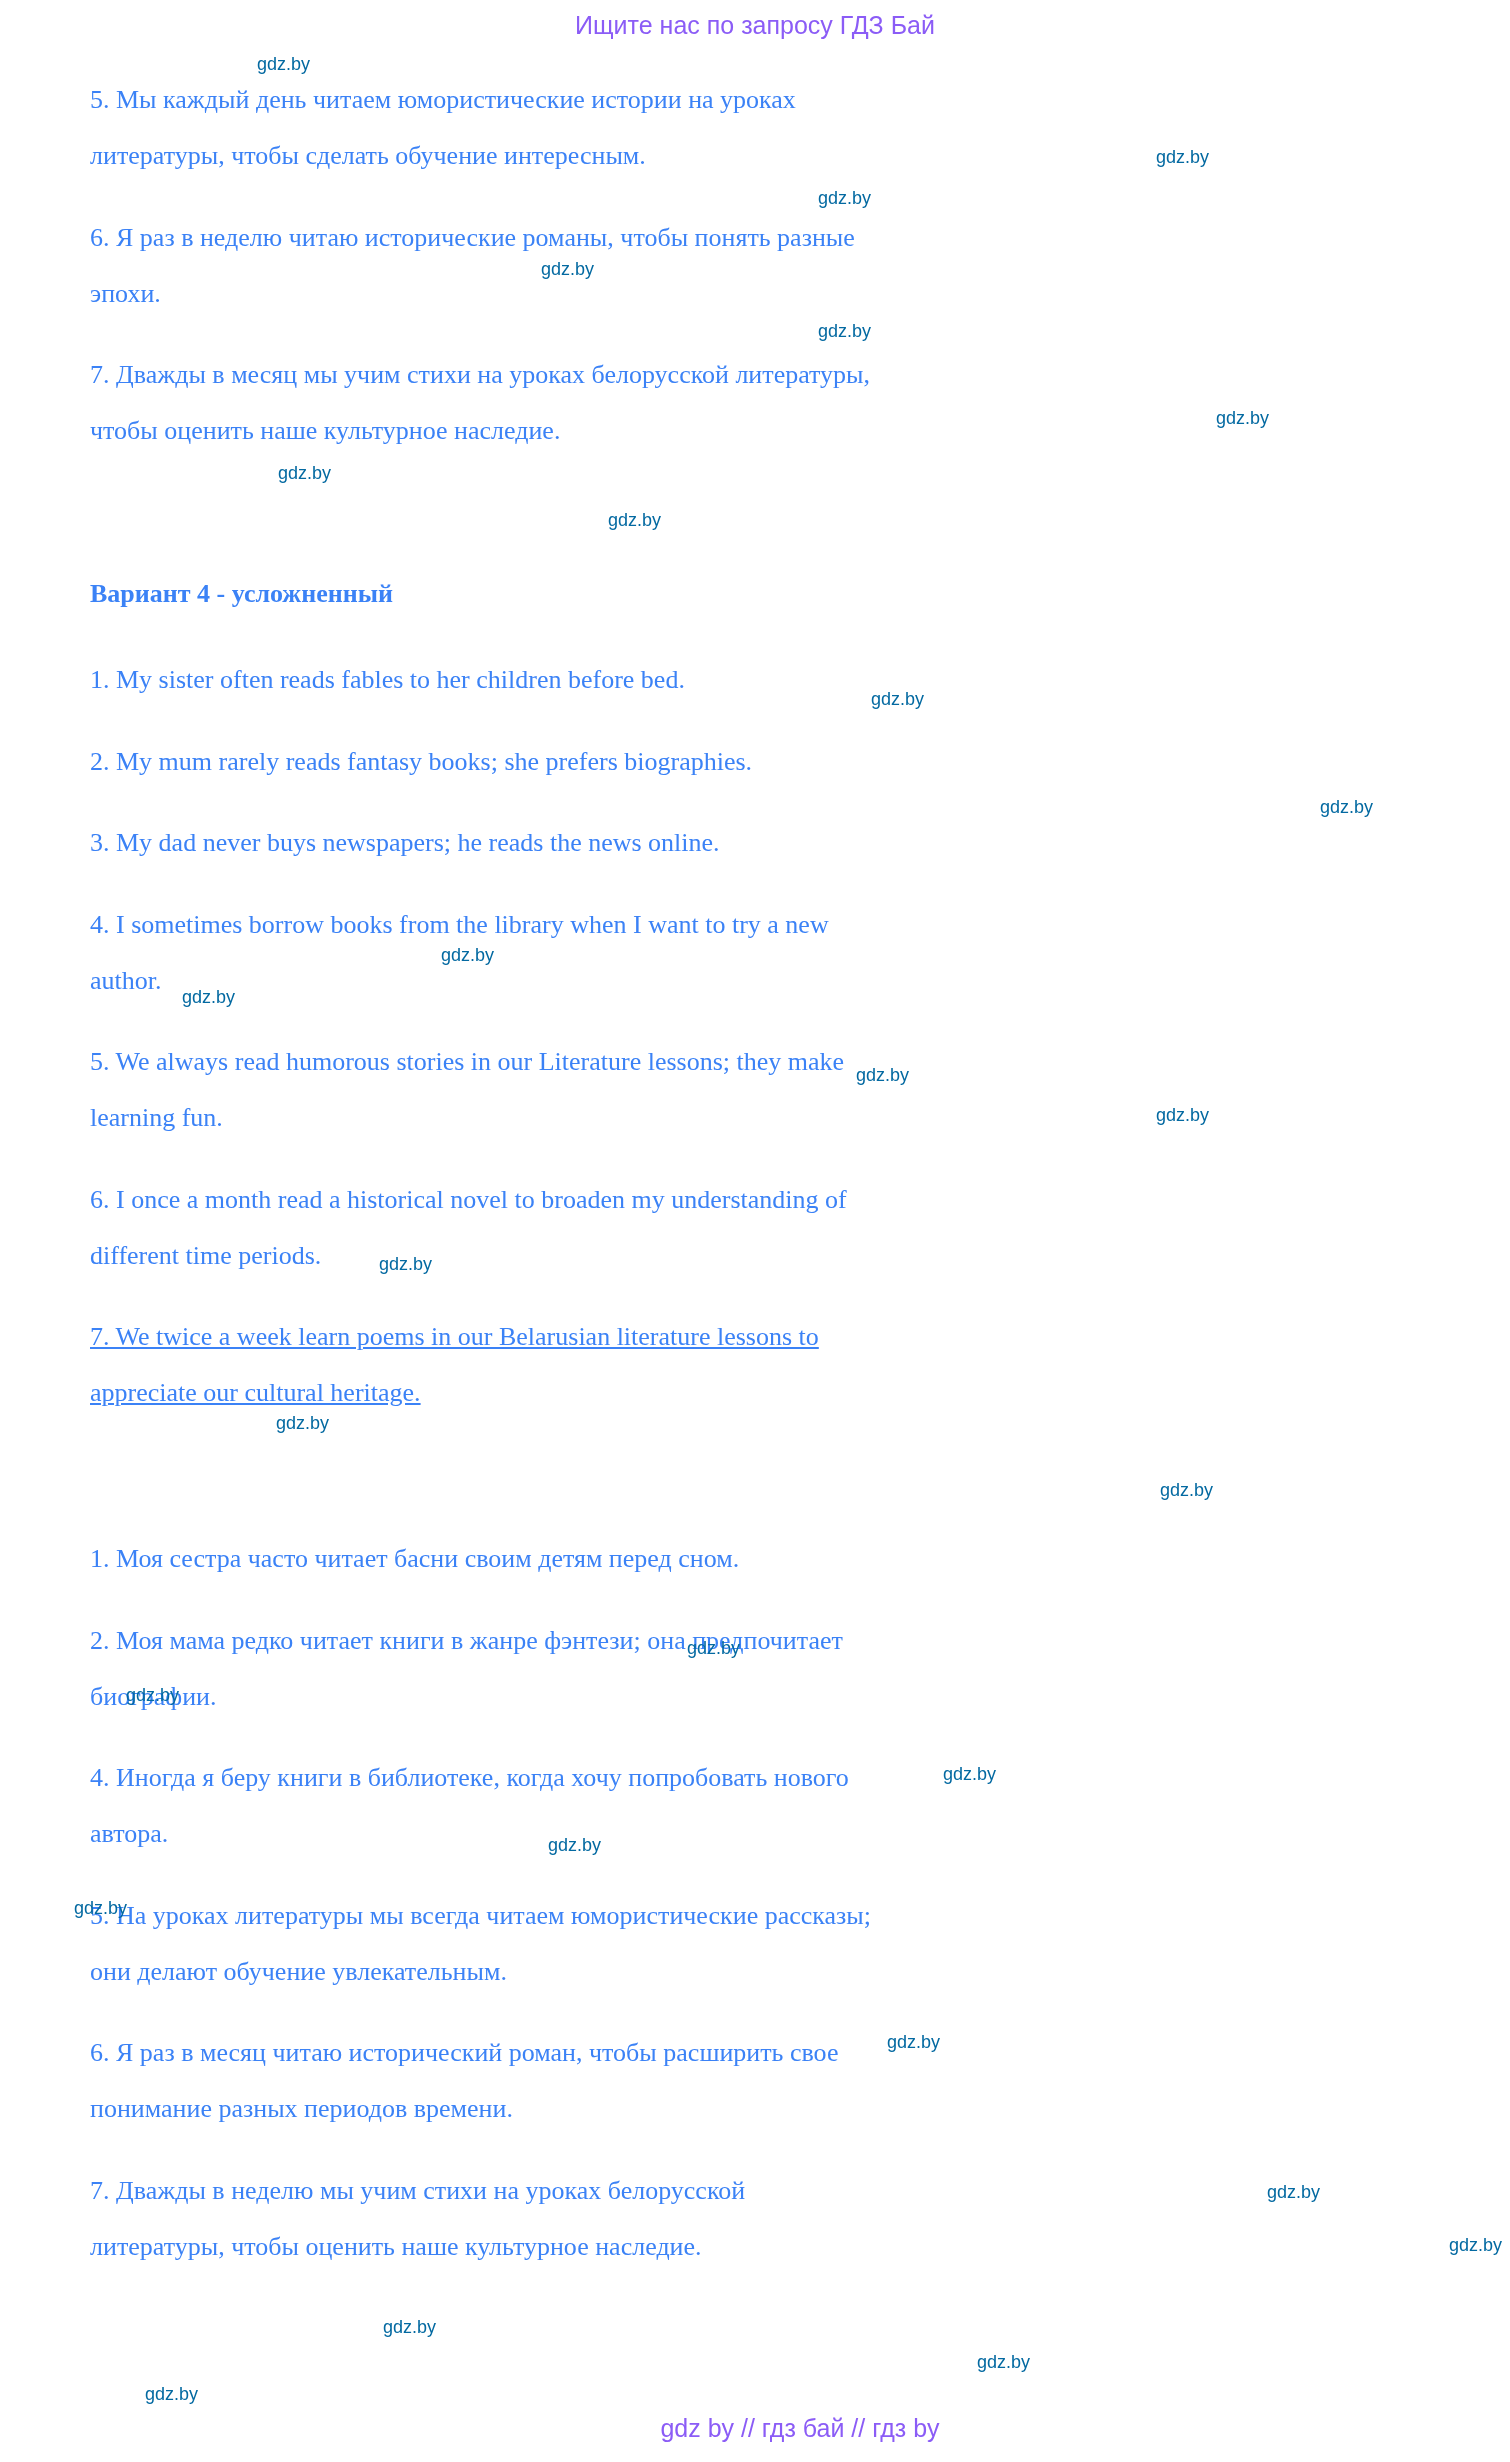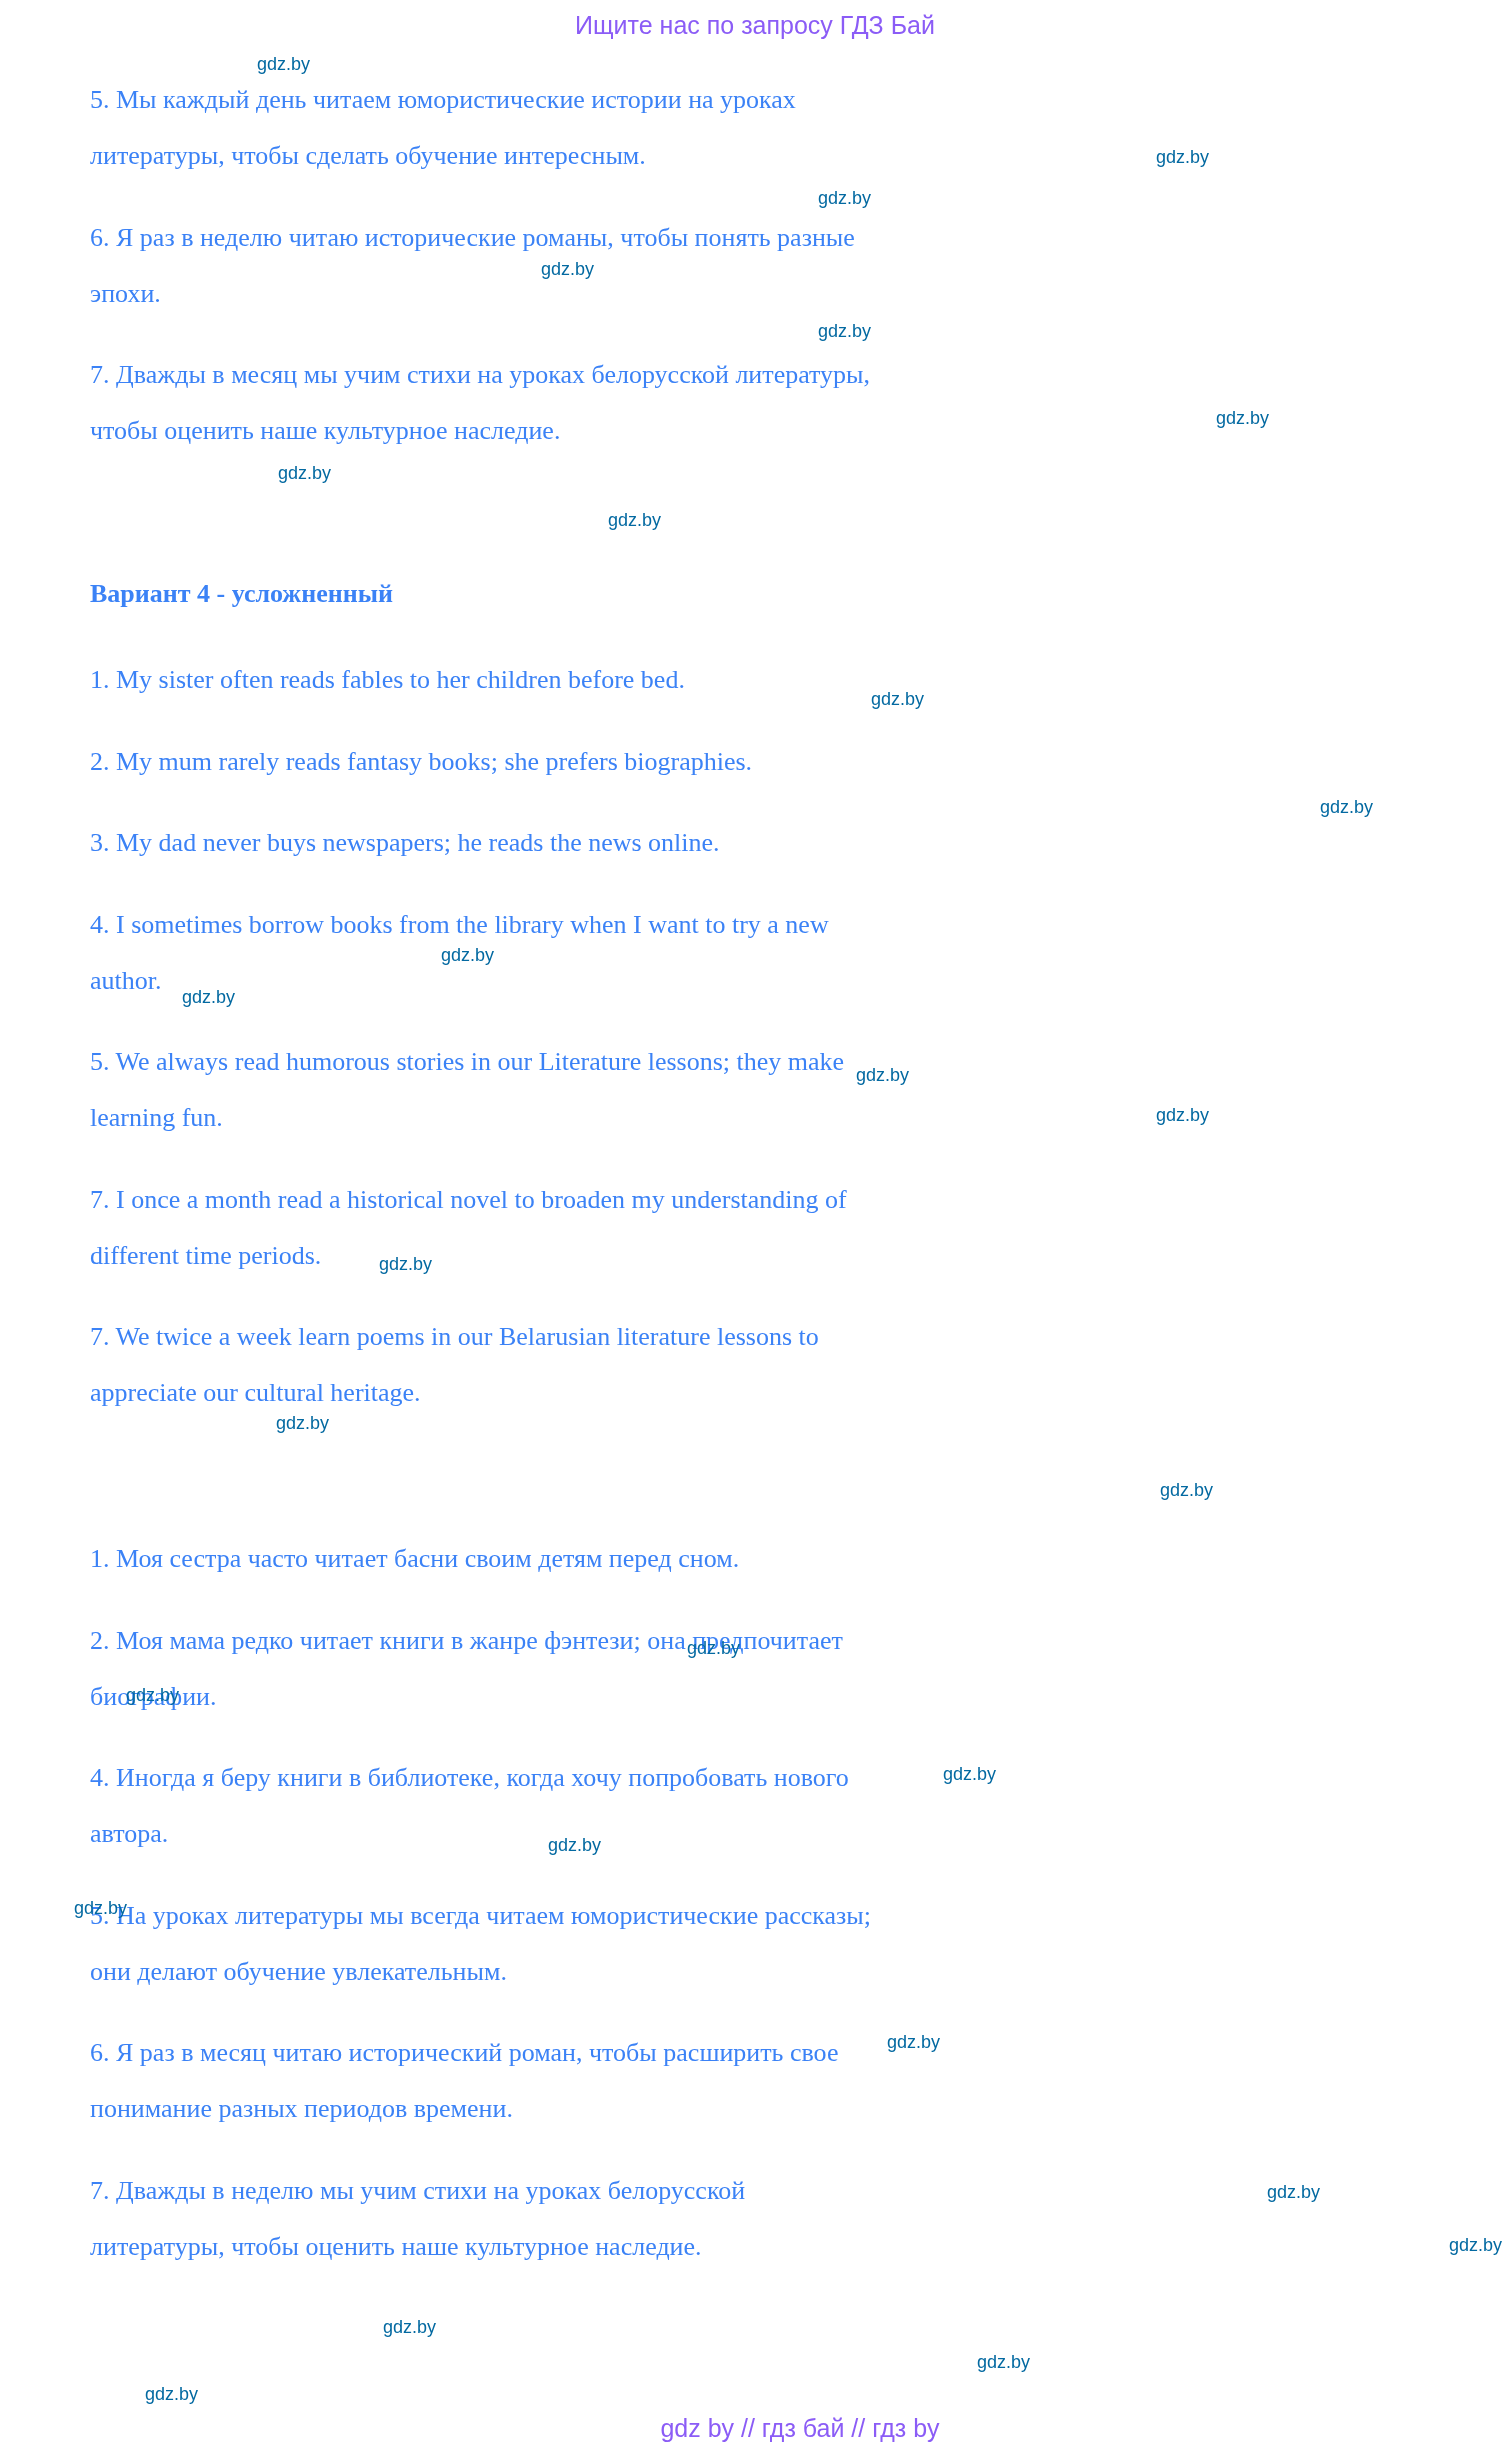--- a/index.html
+++ b/index.html
@@ -36,21 +36,21 @@
     line-height: 56px;
     color: #3b82f6;
     white-space: pre-line;
     margin: 0 0 25.5px 0;
   }
   .para.heading {
     font-weight: bold;
     margin-bottom: 30px;
   }
   .gap-large { margin-bottom: 107px; }
-  .gap-section { margin-bottom: 110px; }
+  .gap-section { margin-bottom: 110px; text-decoration: underline; }
 
   .watermark {
     position: absolute;
     font-family: "Liberation Sans", sans-serif;
     font-size: 18px;
     color: #0369a1;
     white-space: nowrap;
   }
 </style>
 </head>
@@ -69,21 +69,21 @@
 
   <p class="para heading">Вариант 4 - усложненный</p>
 
   <p class="para">1. My sister often reads fables to her children before bed.</p>
   <p class="para">2. My mum rarely reads fantasy books; she prefers biographies.</p>
   <p class="para">3. My dad never buys newspapers; he reads the news online.</p>
   <p class="para">4. I sometimes borrow books from the library when I want to try a new
 author.</p>
   <p class="para">5. We always read humorous stories in our Literature lessons; they make
 learning fun.</p>
-  <p class="para">7. I once a month read a historical novel to broaden my understanding of
+  <p class="para">6. I once a month read a historical novel to broaden my understanding of
 different time periods.</p>
   <p class="para gap-section">7. We twice a week learn poems in our Belarusian literature lessons to
 appreciate our cultural heritage.</p>
 
   <p class="para">1. Моя сестра часто читает басни своим детям перед сном.</p>
   <p class="para">2. Моя мама редко читает книги в жанре фэнтези; она предпочитает
 биографии.</p>
   <p class="para">4. Иногда я беру книги в библиотеке, когда хочу попробовать нового
 автора.</p>
   <p class="para">5. На уроках литературы мы всегда читаем юмористические рассказы;

